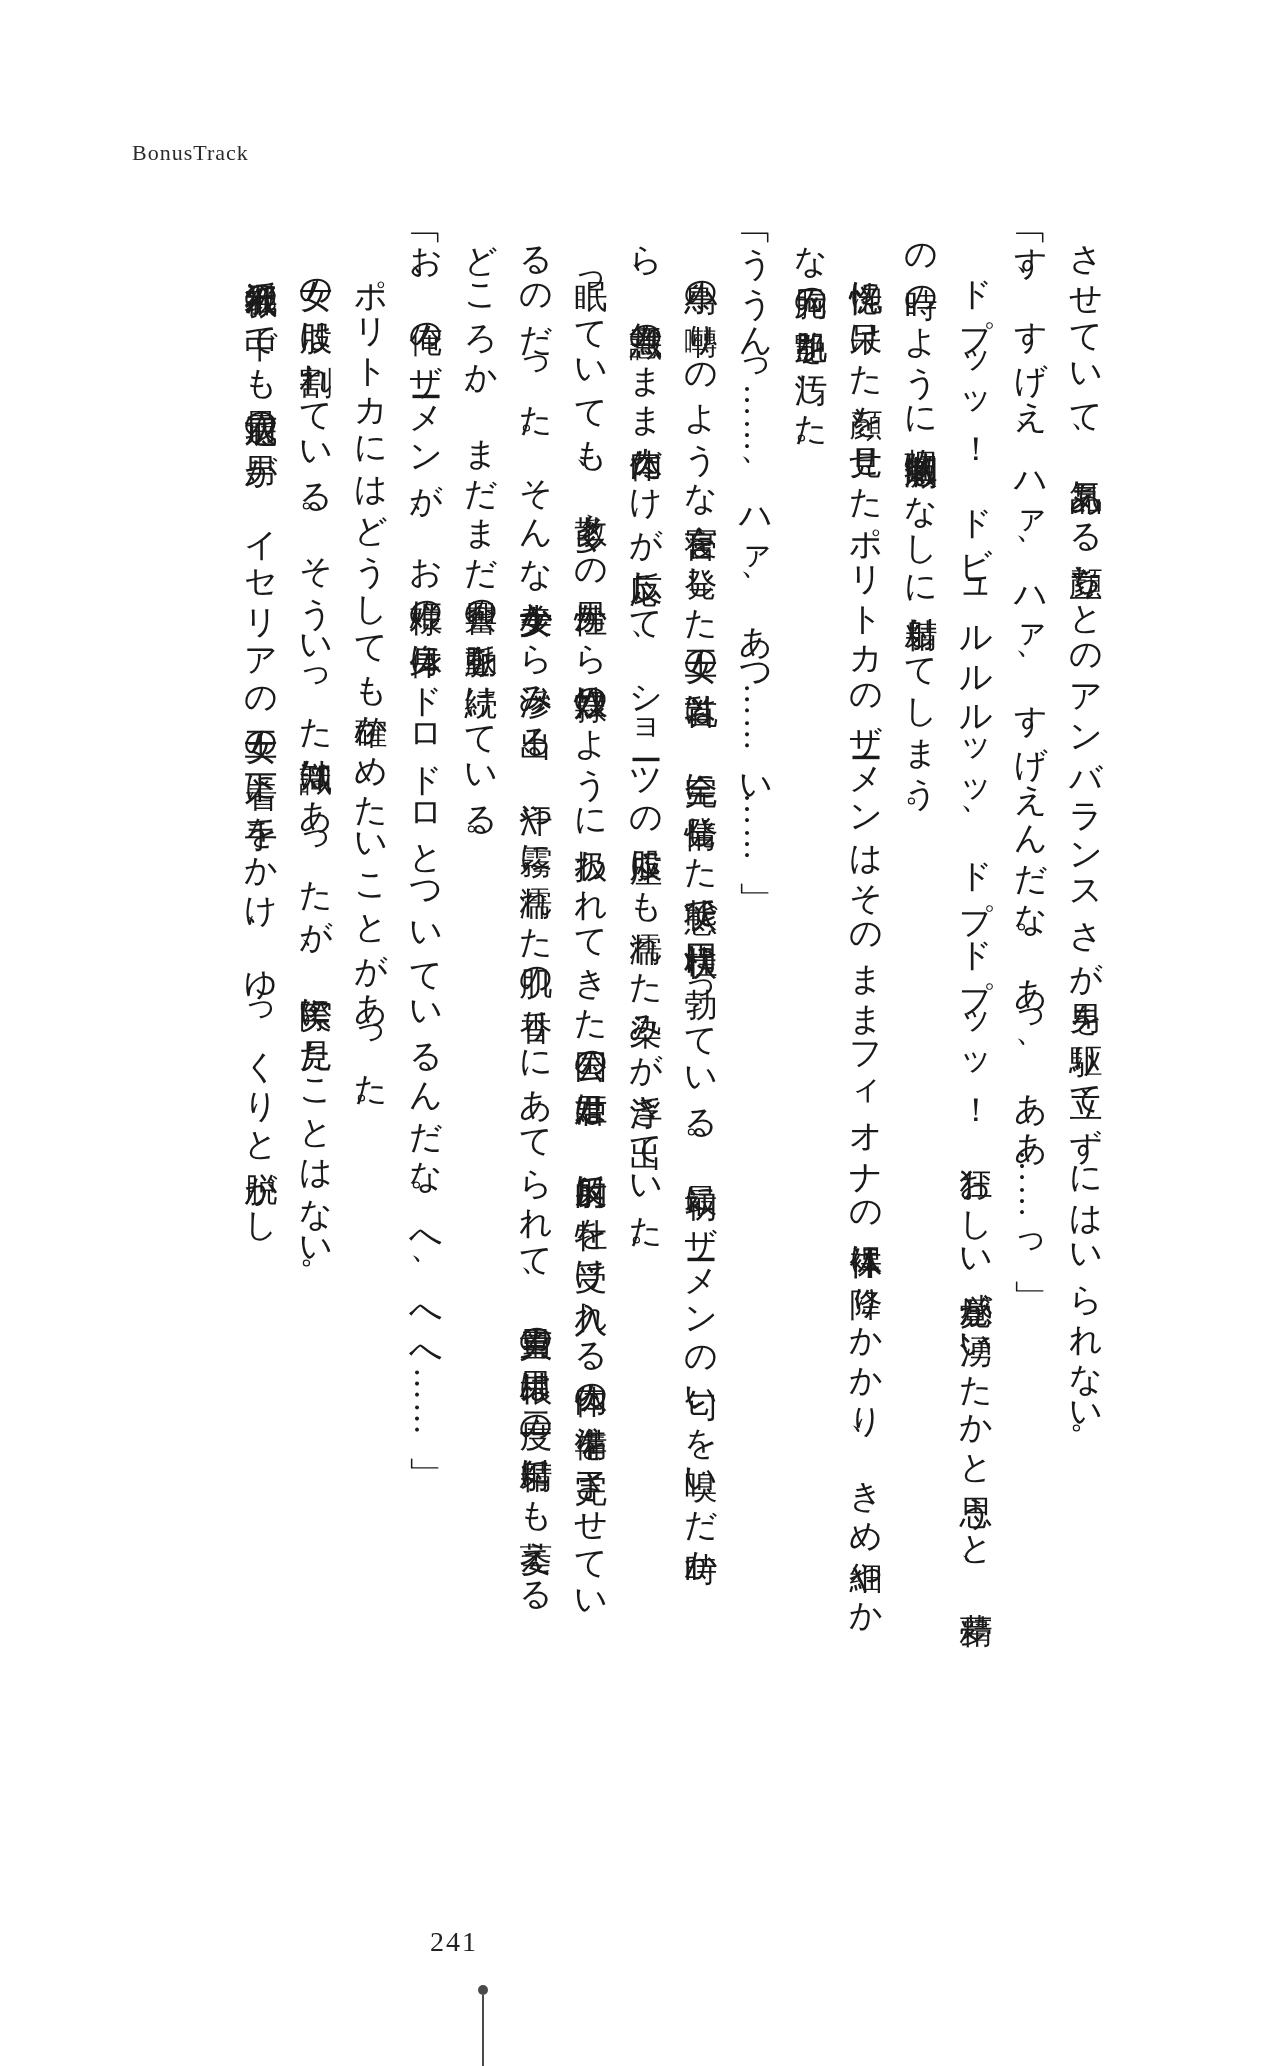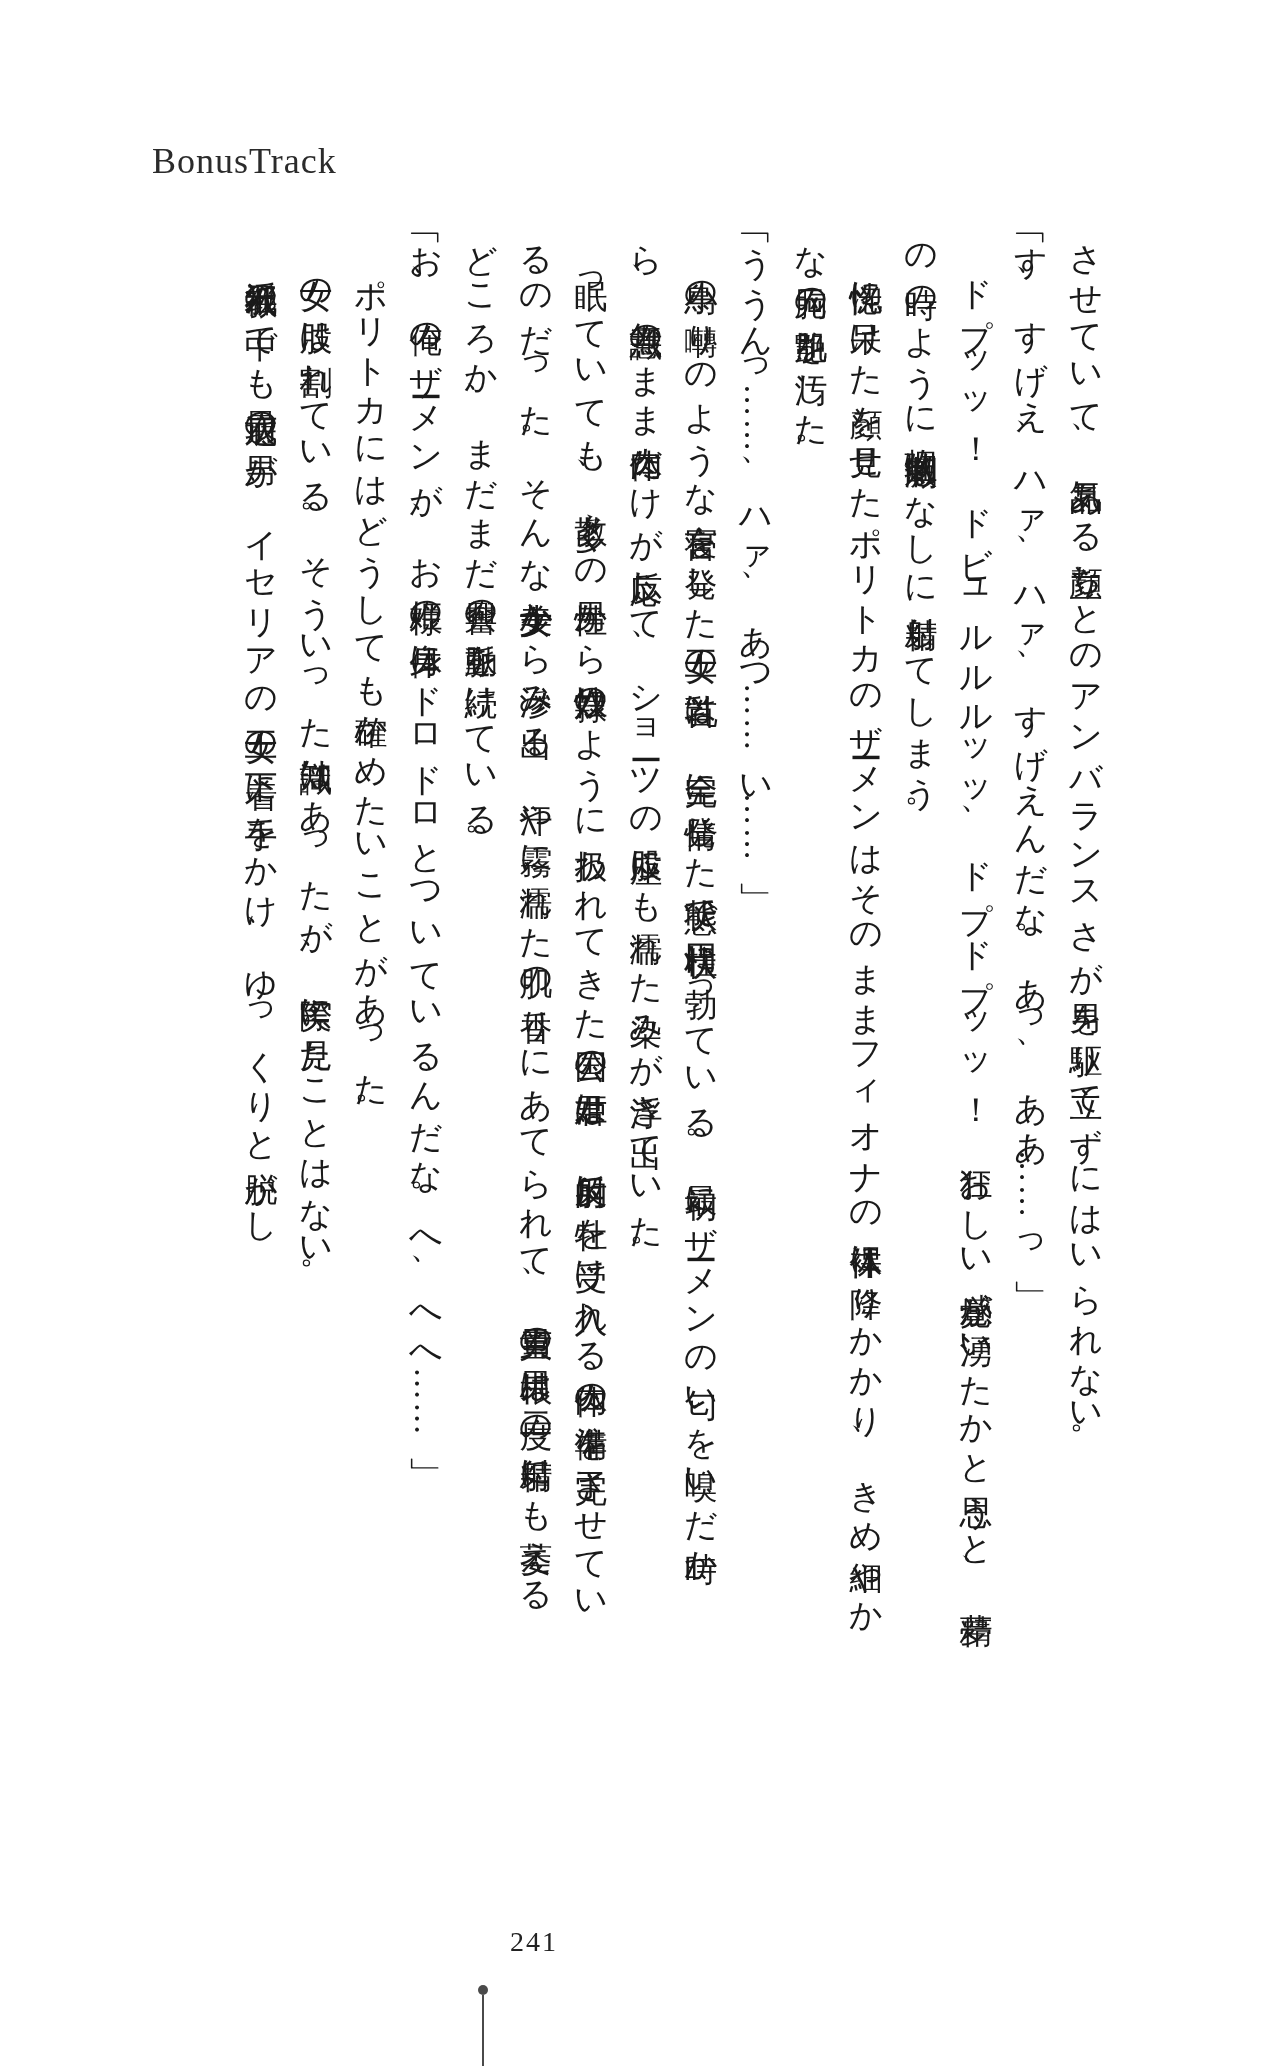--- a/index.html
+++ b/index.html
@@ -8,45 +8,45 @@
     background: #ffffff;
     overflow: hidden;
   }
   body {
     position: relative;
     font-family: "Liberation Serif", "DejaVu Serif", serif;
     color: #1e1e1e;
   }
   .running-header {
     position: absolute;
-    left: 152px; top: 140px;
-    font-size: 36px;
+    left: 132px; top: 140px;
+    font-size: 22px;
     letter-spacing: 1px;
     color: #2b2b2b;
     white-space: nowrap;
   }
   .text-block {
     position: absolute;
     top: 222px; right: 150px;
     height: 1402px;
     writing-mode: vertical-rl;
     text-orientation: mixed;
     font-size: 33px;
     line-height: 55px;
     letter-spacing: 2px;
     color: #1a1a1a;
     text-align: left;
   }
   .para { margin: 0; }
   .para.indent { text-indent: 1em; }
   .page-number {
     position: absolute;
-    left: 454px; top: 1926px;
+    left: 430px; top: 1926px;
     width: 104px;
-    text-align: right;
+    text-align: left;
     font-size: 28px;
     letter-spacing: 2px;
     color: #222222;
   }
   .footer-ornament {
     position: absolute;
     left: 477px; top: 1985px;
     width: 11px;
     display: flex;
     flex-direction: column;

